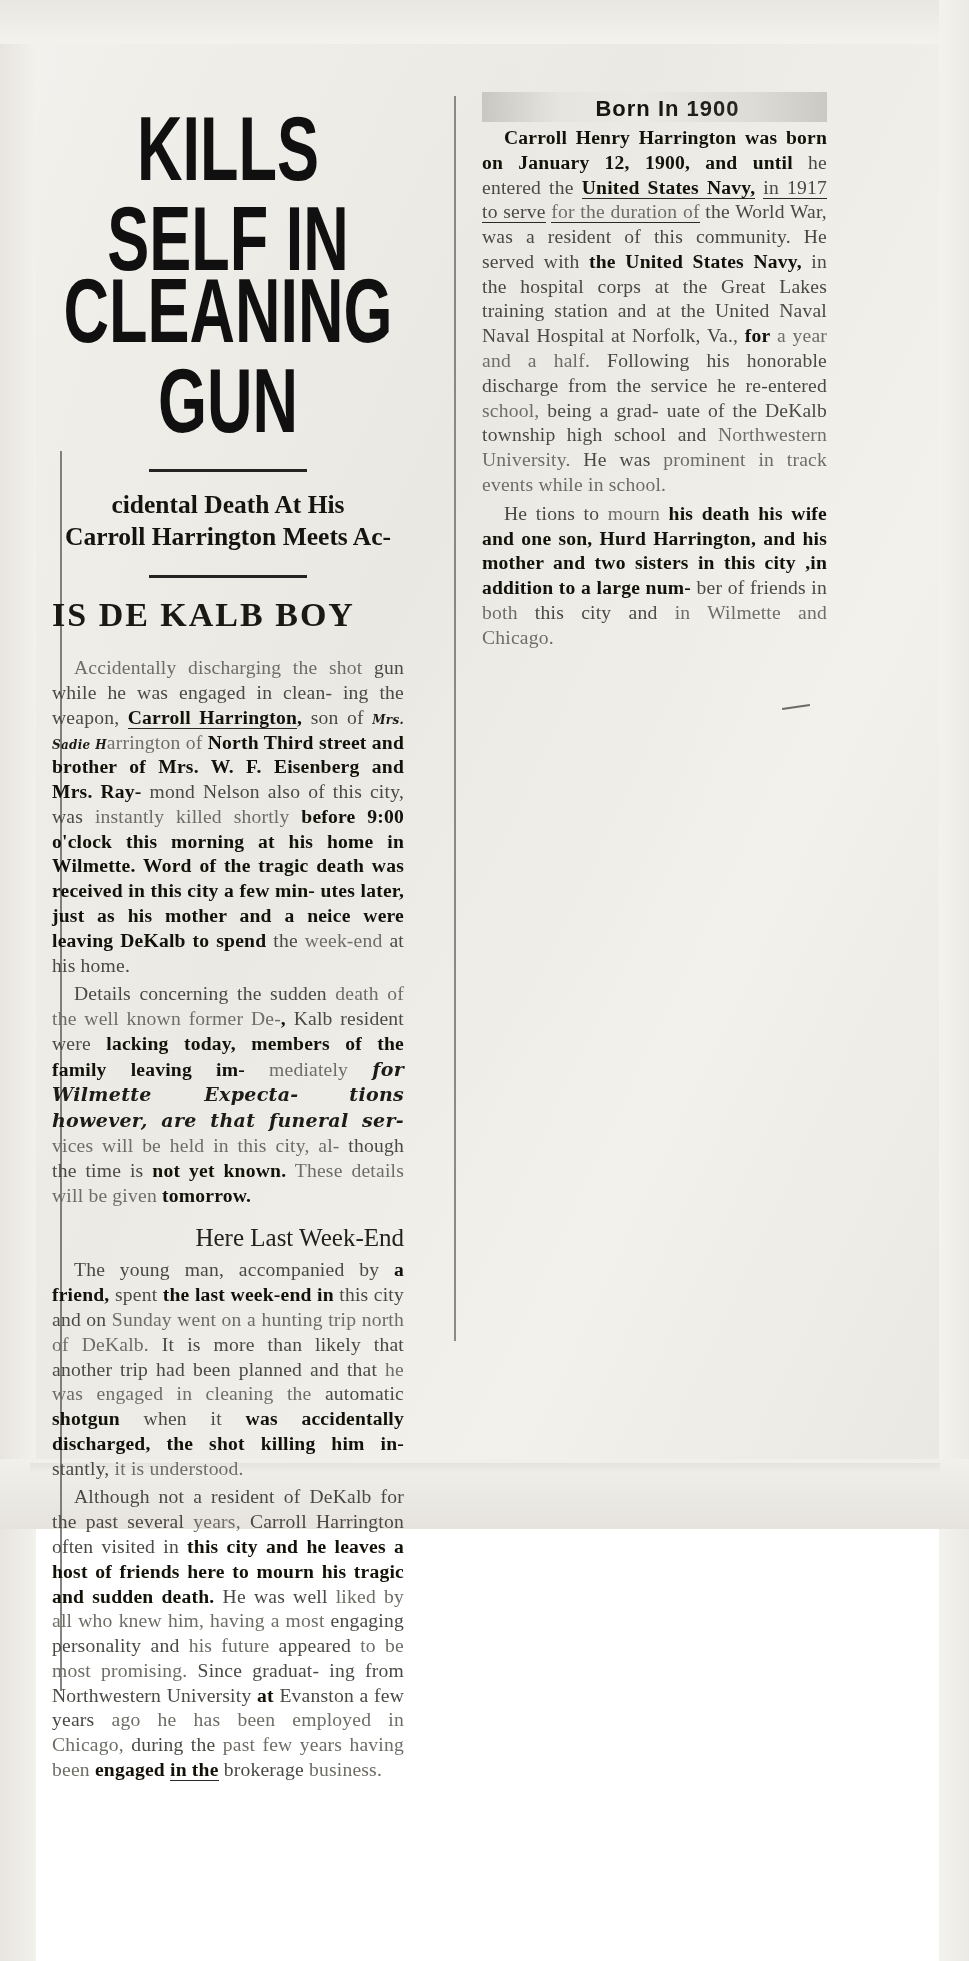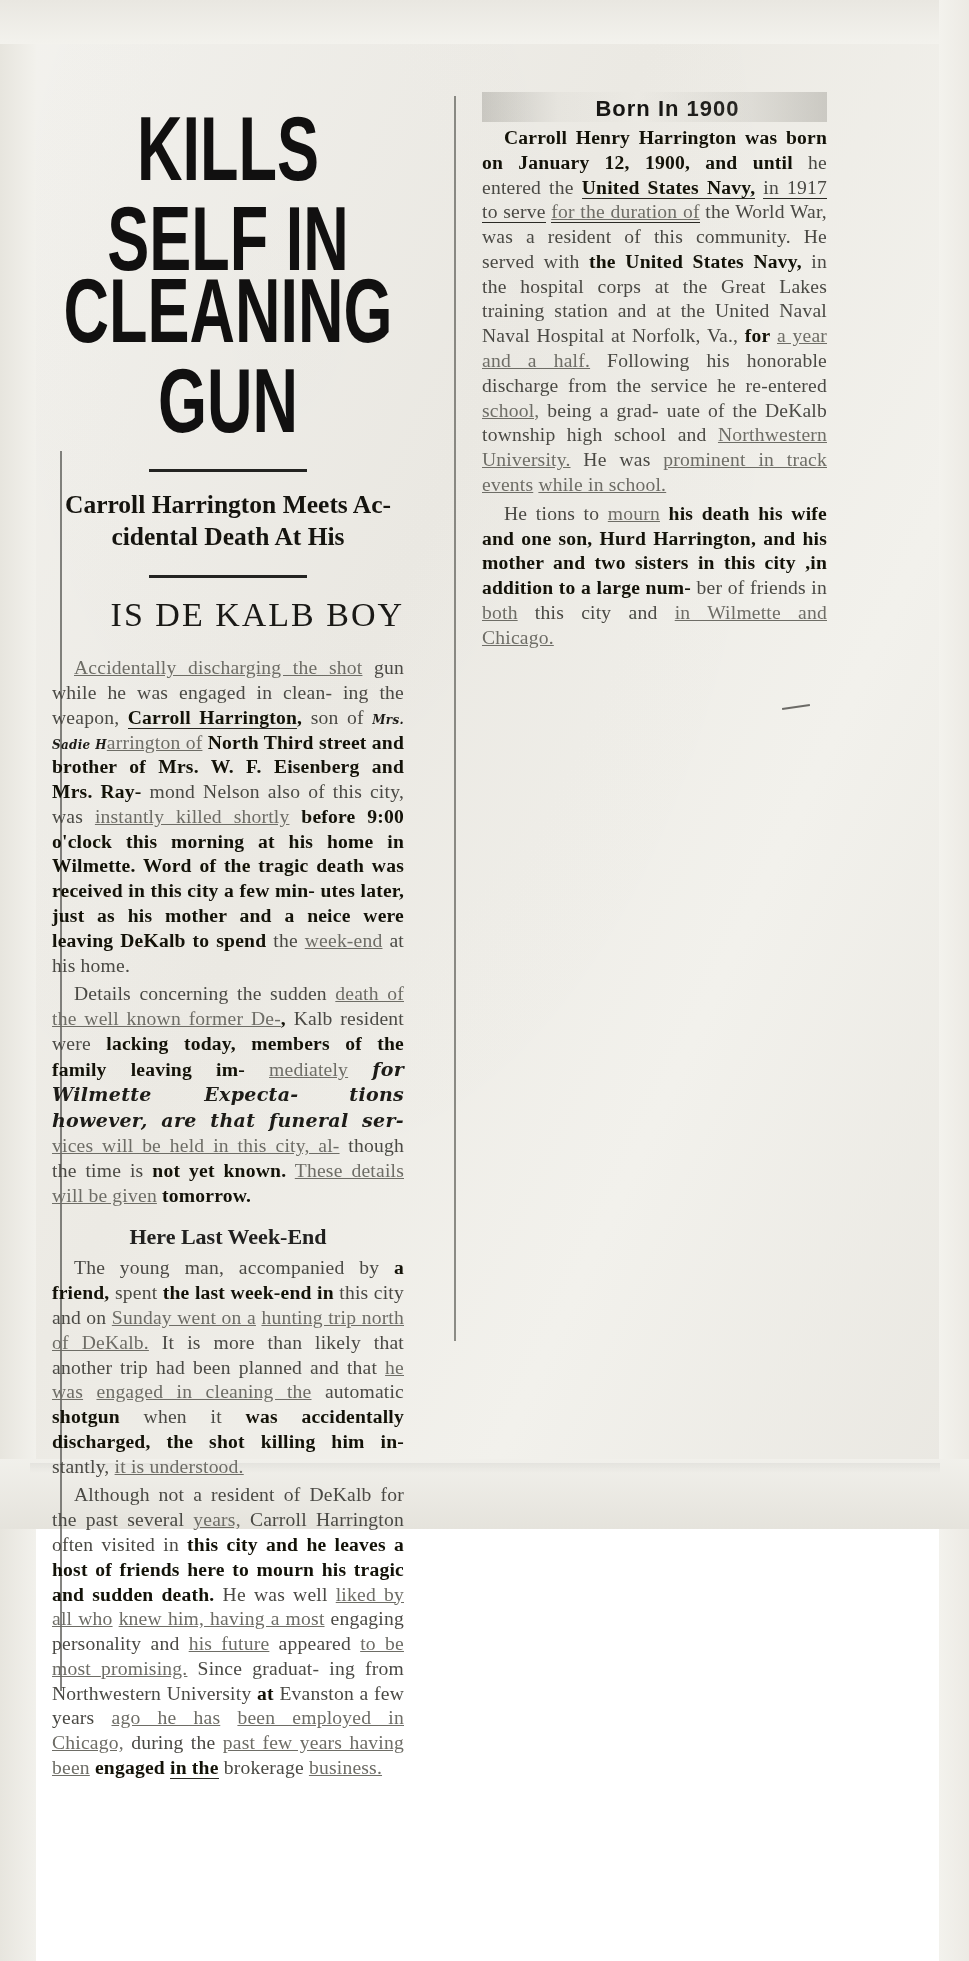--- a/index.html
+++ b/index.html
@@ -138,47 +138,48 @@
     background: #232321;
     margin: 22px auto 0 auto;
   }
 
   
   #kicker {
     margin-top: 18px;
     font-family: "Liberation Serif", serif;
     font-size: 34px;
     letter-spacing: 2px;
-    text-align: right;
+    text-align: left;
     color: #1a1916;
     white-space: nowrap;
+    font-weight: bold;
   }
 
   
   .body-p {
     font-family: "Liberation Serif", serif;
     font-size: 19.6px;
     line-height: 1.265;
     text-align: justify;
     color: #2a2926;
     margin: 0 0 4px 0;
     text-indent: 22px;
     letter-spacing: .2px;
   }
 
   
-  .t-faint { color: #6e6d66; text-decoration: underline; }
+  .t-faint { color: #6e6d66; }
   .t-mid   { color: #4a4944; }
   .t-dark  { color: #131208; font-weight: 600; }
 
   .subhead {
     font-family: "Liberation Serif", serif;
-    font-weight: bold;
-    font-size: 22px;
-    text-align: center;
+    font-weight: normal;
+    font-size: 25px;
+    text-align: right;
     color: #222120;
     margin: 16px 0 6px 0;
   }
 
   
   #born-head {
     font-family: "Liberation Sans", sans-serif;
     font-weight: bold;
     font-size: 22px;
     letter-spacing: 1px;
@@ -244,22 +245,22 @@
 
     <div class="col" id="col-left">
 
       <div class="headline" id="headline-1">KILLS SELF IN</div>
 
       <div class="headline" id="headline-2">CLEANING GUN</div>
 
       <div id="rule-under-headline"></div>
 
       <div id="deck">
+        <div>cidental Death At His</div>
         <div>Carroll Harrington Meets Ac-</div>
-        <div>cidental Death At His</div>
       </div>
 
       <div id="rule-under-deck"></div>
 
       <div id="kicker">
         <span>IS  DE KALB  BOY</span>
       </div>
 
       <div style="height:22px"></div>
 

